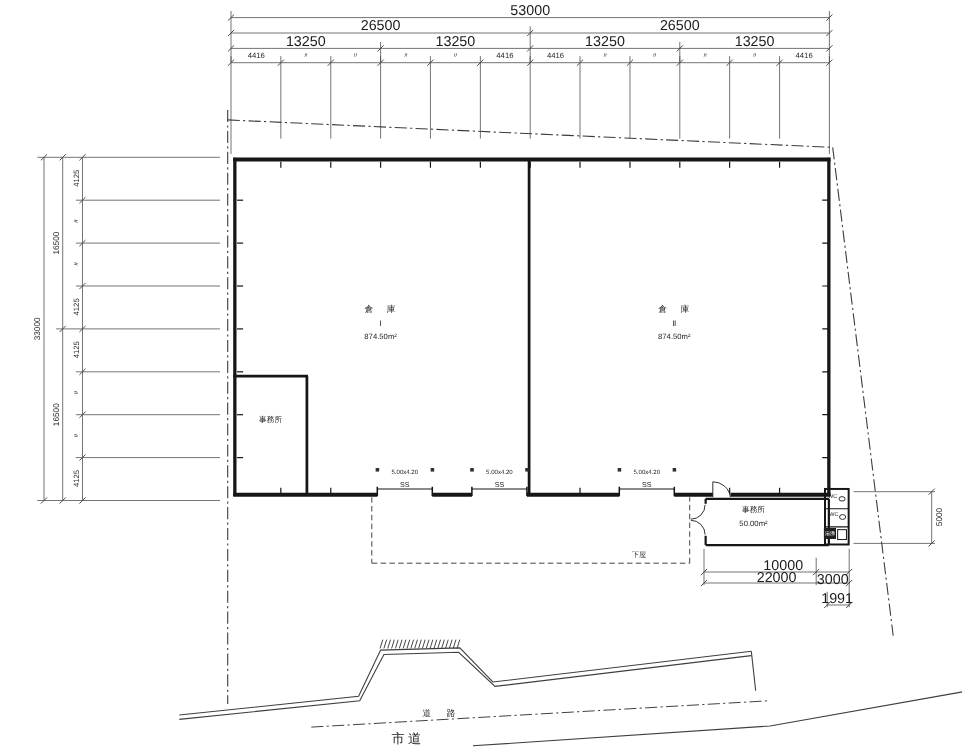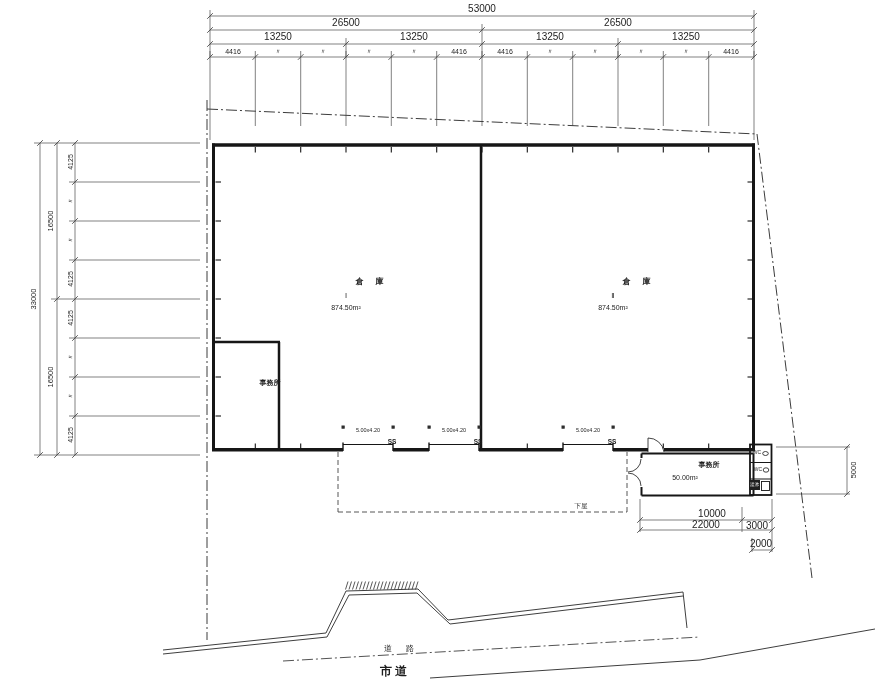--- a/index.html
+++ b/index.html
@@ -1,25 +1,25 @@
 <!DOCTYPE html>
 <html><head>
 <meta charset="utf-8">
 <style>
   html,body{margin:0;padding:0;background:#fff;}
   #sheet{position:relative;width:875px;height:686px;background:#fff;overflow:hidden;
          font-family:"Liberation Sans",sans-serif;color:#1d1d1d;}
   #plan-svg{position:absolute;left:0;top:0;}
   .lab{position:absolute;transform:translate(-50%,-50%);white-space:nowrap;
-       font-size:10px;color:#1d1d1d;line-height:1;}
+       font-size:13px;color:#1d1d1d;line-height:1;}
   .vlab{position:absolute;transform:translate(-50%,-50%) rotate(-90deg);white-space:nowrap;
         font-size:7.5px;color:#1d1d1d;line-height:1;}
   .f5{font-size:5px;} .f45{font-size:4.5px;} .f55{font-size:5.5px;} .f65{font-size:6.5px;}
   .f7{font-size:7px;} .f8{font-size:8px;}
-  .bold{font-weight:bold;margin-left:24px;}
+  .bold{font-weight:normal;}
   .sp5{letter-spacing:5px;} .sp6{letter-spacing:6px;} .sp3{letter-spacing:3px;}
   .dark{background:#1f1f1f;color:#fff;transform:none;text-align:center;}
 </style>
 </head>
 <body>
 
 <div id="sheet">
 
   <svg id="plan-svg" width="875" height="686" viewBox="0 0 875 686">
 
@@ -306,18 +306,18 @@
   <div class="lab f55" style="left:368px;top:431px;">5.00x4.20</div>
   <div class="lab f65 bold" style="left:368px;top:441.5px;">SS</div>
   <div class="lab f55" style="left:454px;top:431px;">5.00x4.20</div>
   <div class="lab f65 bold" style="left:454px;top:441.5px;">SS</div>
   <div class="lab f55" style="left:588px;top:431px;">5.00x4.20</div>
   <div class="lab f65 bold" style="left:588px;top:441.5px;">SS</div>
 
   <div class="lab" style="left:712px;top:514px;">10000</div>
   <div class="lab" style="left:757px;top:514px;margin-top:12px;">3000</div>
   <div class="lab" style="left:706px;top:524.5px;">22000</div>
-  <div class="lab" style="left:761px;top:543.5px;">2000</div>
+  <div class="lab" style="left:761px;top:543.5px;">1991</div>
   <div class="vlab" style="left:854px;top:470px;">5000</div>
 
   <div class="lab f8 sp6" style="left:402px;top:649px;">道 路</div>
   <div class="lab sp3 bold" style="left:371px;top:671px;font-size:12px;">市道</div>
 </div>
 
 </body></html>

